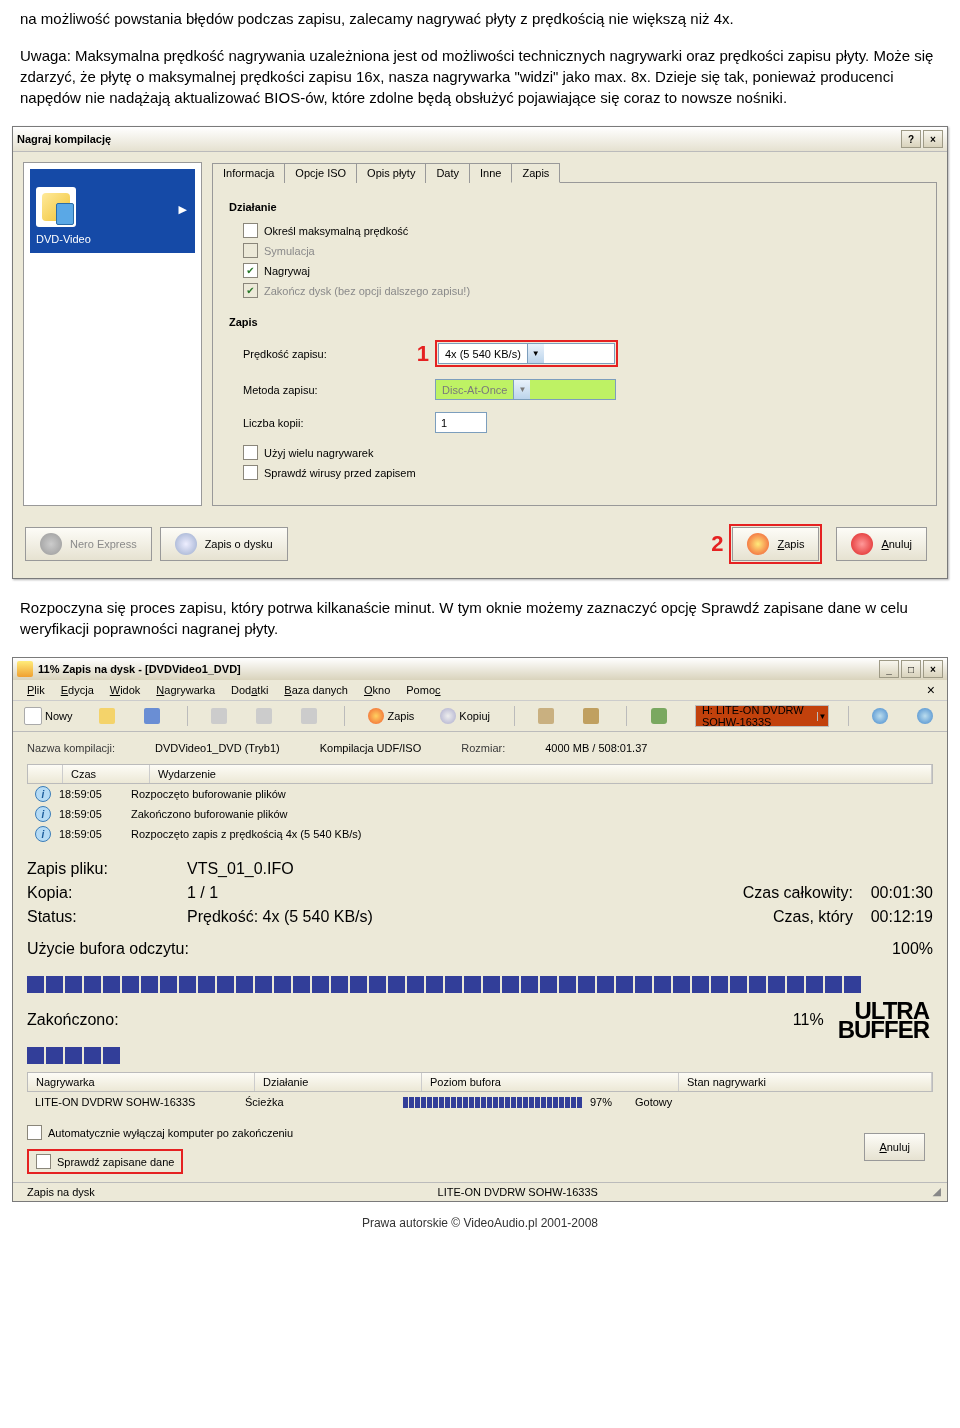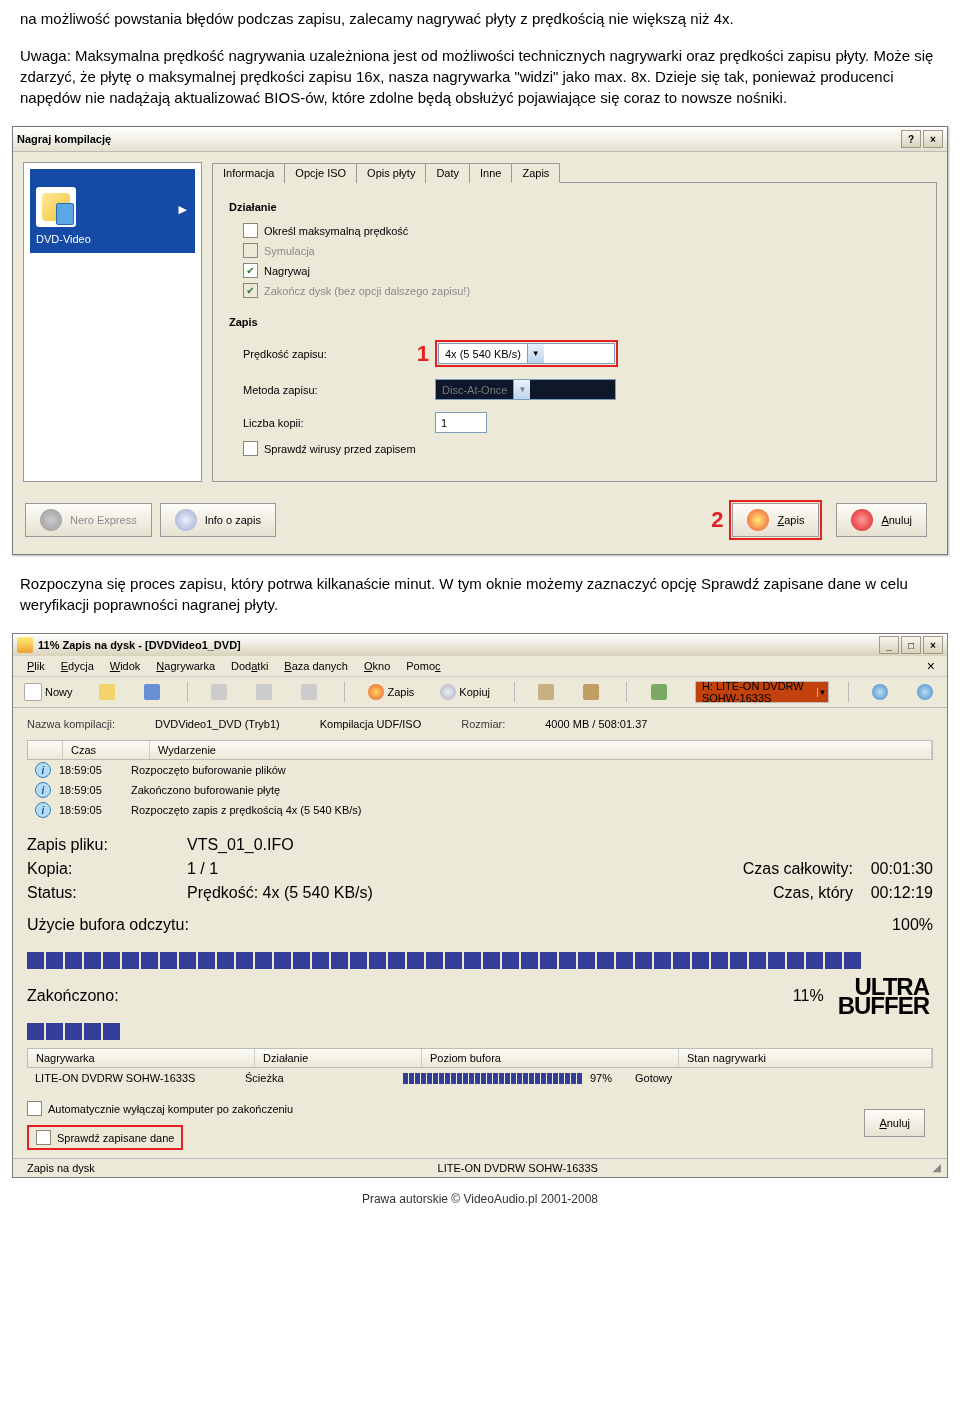--- a/index.html
+++ b/index.html
@@ -25,21 +25,21 @@
 .tab-content{border:1px solid #999;border-top:none;background:#ece9d8;padding:14px 16px 20px 16px}
 .group-title{font-weight:bold;font-size:11px;margin:4px 0 10px 0}
 .checkbox-row{display:flex;align-items:center;margin:5px 0 5px 14px}
 .checkbox-row.disabled{color:#8a8a8a}
 .checkbox{width:13px;height:13px;background:#fff;border:1px solid #8a867a;margin-right:6px;display:inline-flex;align-items:center;justify-content:center;font-size:10px;color:#2a7a2a}
 .checkbox.disabled{background:#ece9d8}
 .form-row{display:flex;align-items:center;margin:12px 0 8px 14px}
 .form-row .label{width:160px;font-size:11px}
 .marker{font-size:22px;font-weight:bold;color:#e52121;width:26px;text-align:right;margin-right:6px}
 .combo{display:inline-flex;align-items:center;background:#fff;border:1px solid #7c9ebd;height:19px;font-size:11px}
-.combo.disabled{background:#0f172a;color:#7a7a7a}
+.combo.disabled{background:#bef264;color:#7a7a7a}
 .combo .val{padding:0 6px;height:100%;display:flex;align-items:center}
 .combo .btn{width:16px;height:100%;background:linear-gradient(#e9f2fb,#bcd4eb);border-left:1px solid #7c9ebd;display:flex;align-items:center;justify-content:center;font-size:8px}
 .input{background:#fff;border:1px solid #7c9ebd;height:19px;padding:0 5px;display:inline-flex;align-items:center;font-size:11px}
 .hl{border:2px solid #e52121;display:inline-flex;padding:1px}
 .dlg-buttons{display:flex;align-items:center;padding:8px 12px 14px 12px}
 .bigbtn{display:inline-flex;align-items:center;border:1px solid #999;background:linear-gradient(#fdfcf7,#e6e2d1);height:32px;padding:0 14px;margin-right:8px;font-size:11px}
 .bigbtn .icon{width:22px;height:22px;margin-right:8px;border-radius:50%}
 .bigbtn u{text-decoration:underline}
 .bigbtn.disabled{color:#8a8a8a}
 .app-window{margin:10px 12px;background:#ece9d8;border:1px solid #7a7a7a}
@@ -152,35 +152,39 @@
             <span class="val">Disc-At-Once</span>
             <span class="btn">▼</span>
           </span>
         </div>
         <div class="form-row">
           <span class="label">Liczba kopii:</span>
           <span style="width:32px"></span>
           <span class="input" style="width:40px">1</span>
         </div>
 
+        <div class="checkbox-row" style="margin-top:12px">
+          <span class="checkbox"></span>
+            <span>Użyj wielu nagrywarek</span>
+        </div>
         <div class="checkbox-row">
           <span class="checkbox"></span>
             <span>Sprawdź wirusy przed zapisem</span>
         </div>
       </div>
     </div>
   </div>
   <div class="dlg-buttons">
     <div class="bigbtn disabled">
       <span class="icon" style="background:radial-gradient(#ccc,#999)"></span>
       <span>Nero Express</span>
     </div>
     <div class="bigbtn">
       <span class="icon" style="background:radial-gradient(#eef,#9ac)"></span>
-      <span>Info o zapis</span>
+      <span>Zapis o dysku</span>
     </div>
     <span style="flex:1"></span>
     <span class="marker">2</span>
     <span class="hl">
       <div class="bigbtn" style="margin-right:0">
         <span class="icon" style="background:radial-gradient(#ffea7a,#f05030);position:relative"></span>
         <span><u>Z</u>apis</span>
       </div>
     </span>
     <span style="width:14px"></span>
@@ -284,21 +288,21 @@
     <div class="col" style="flex:1">Wydarzenie</div>
   </div>
   <div class="event-row">
     <span class="info-ico">i</span>
     <span style="width:72px">18:59:05</span>
     <span>Rozpoczęto buforowanie plików</span>
   </div>
   <div class="event-row">
     <span class="info-ico">i</span>
     <span style="width:72px">18:59:05</span>
-    <span>Zakończono buforowanie płytę</span>
+    <span>Zakończono buforowanie plików</span>
   </div>
   <div class="event-row">
     <span class="info-ico">i</span>
     <span style="width:72px">18:59:05</span>
     <span>Rozpoczęto zapis z prędkością 4x (5 540 KB/s)</span>
   </div>
 
   <div class="status-grid">
     <div class="line">
         <span class="k">Zapis pliku:</span>

